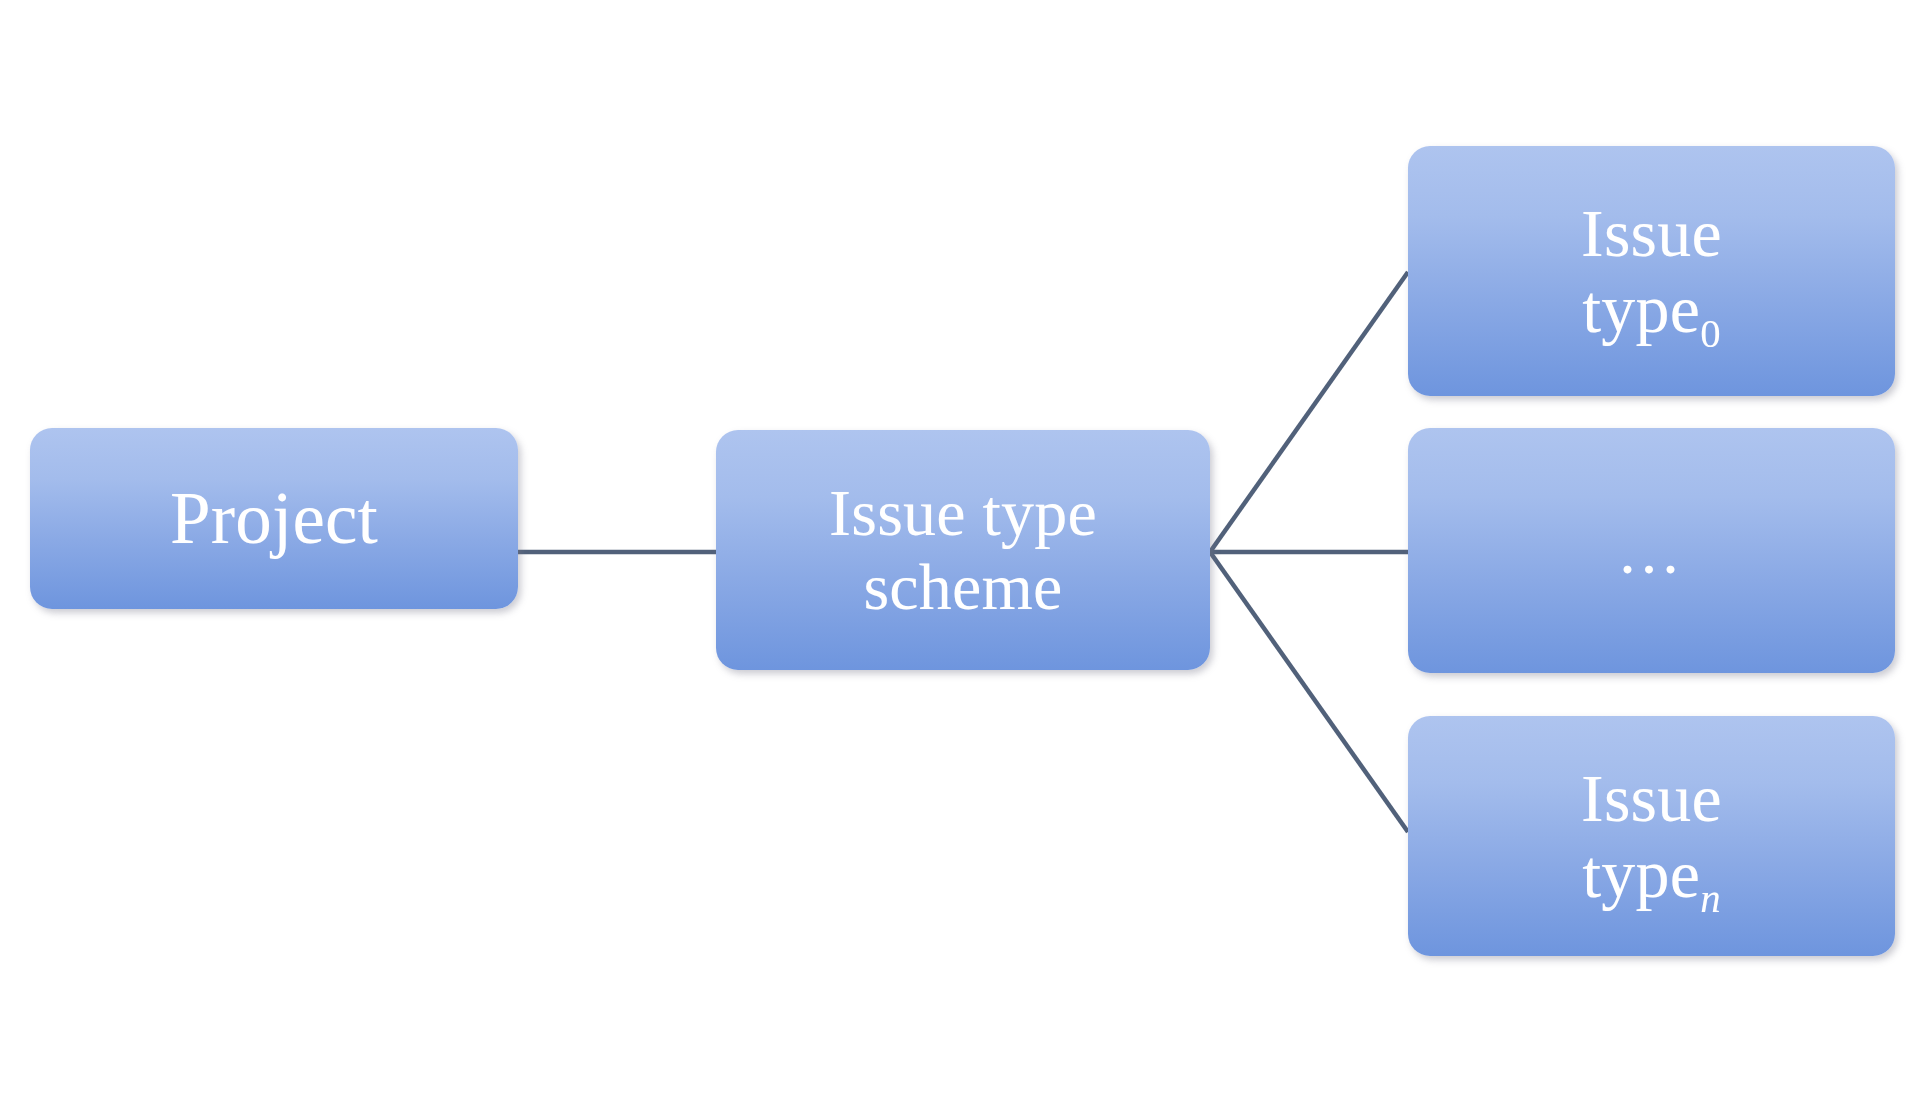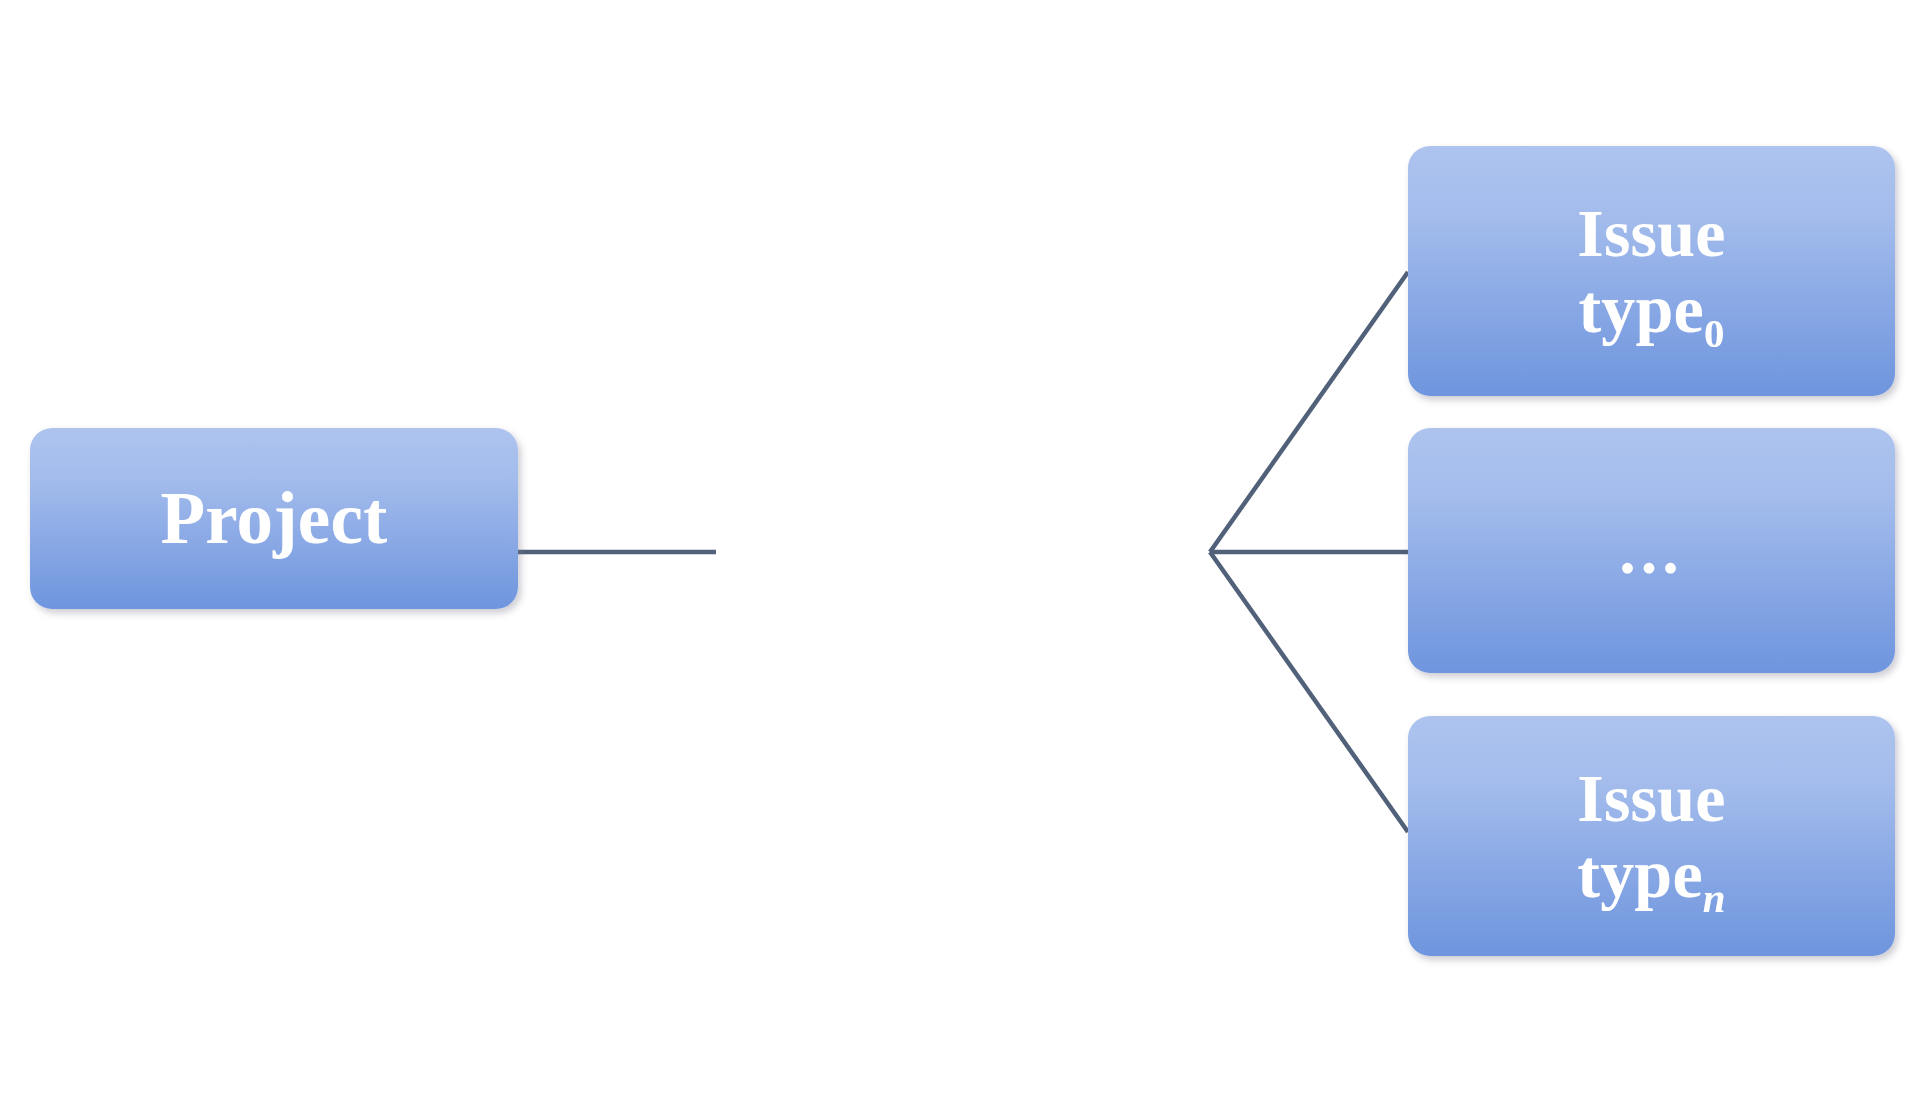--- a/index.html
+++ b/index.html
@@ -36,21 +36,21 @@
     border-radius: 22px;
     background: linear-gradient(to bottom, #aec4ef 0%, #a3bcec 28%, #8aa9e5 62%, #6e95de 100%);
     box-shadow: 3px 4px 7px rgba(120,120,140,0.38);
     color: #ffffff;
     box-sizing: border-box;
     z-index: 2;
   }
   .node .label {
     color: #ffffff;
     line-height: 1.12;
-    font-weight: 700;
+    font-weight: 400;
     letter-spacing: 0.2px;
     text-shadow: 0 0 1px rgba(255,255,255,0.25);
     padding: 0 10px;
   }
   
   #node-project     { left: 30px;   top: 428px; width: 488px;  height: 181px; }
   #node-scheme      { left: 716px;  top: 430px; width: 494px;  height: 240px; }
   #node-issuetype-0 { left: 1408px; top: 146px; width: 487px;  height: 250px; }
   #node-issuetype-x { left: 1408px; top: 428px; width: 487px;  height: 245px; }
   #node-issuetype-n { left: 1408px; top: 716px; width: 487px;  height: 240px; }
@@ -82,20 +82,26 @@
     <line x1="518" y1="552" x2="716" y2="552" stroke="#51617a" stroke-width="4.5"></line>
     <line x1="1210" y1="552" x2="1408" y2="272" stroke="#51617a" stroke-width="4.5"></line>
     <line x1="1210" y1="552" x2="1408" y2="552" stroke="#51617a" stroke-width="4.5"></line>
     <line x1="1210" y1="552" x2="1408" y2="832" stroke="#51617a" stroke-width="4.5"></line>
   </svg>
 
   <div class="node" id="node-project">
     <span class="label">Project</span>
   </div>
 
+  <div class="node" id="node-scheme">
+    <span class="label">
+      <span>Issue type</span><br>
+      <span>scheme</span>
+    </span>
+  </div>
 
   <div class="node" id="node-issuetype-0">
     <span class="label">
       <span>Issue</span><br>
       <span>type</span><span class="sub">0</span>
     </span>
   </div>
 
   <div class="node" id="node-issuetype-x">
     <span class="label">...</span>

